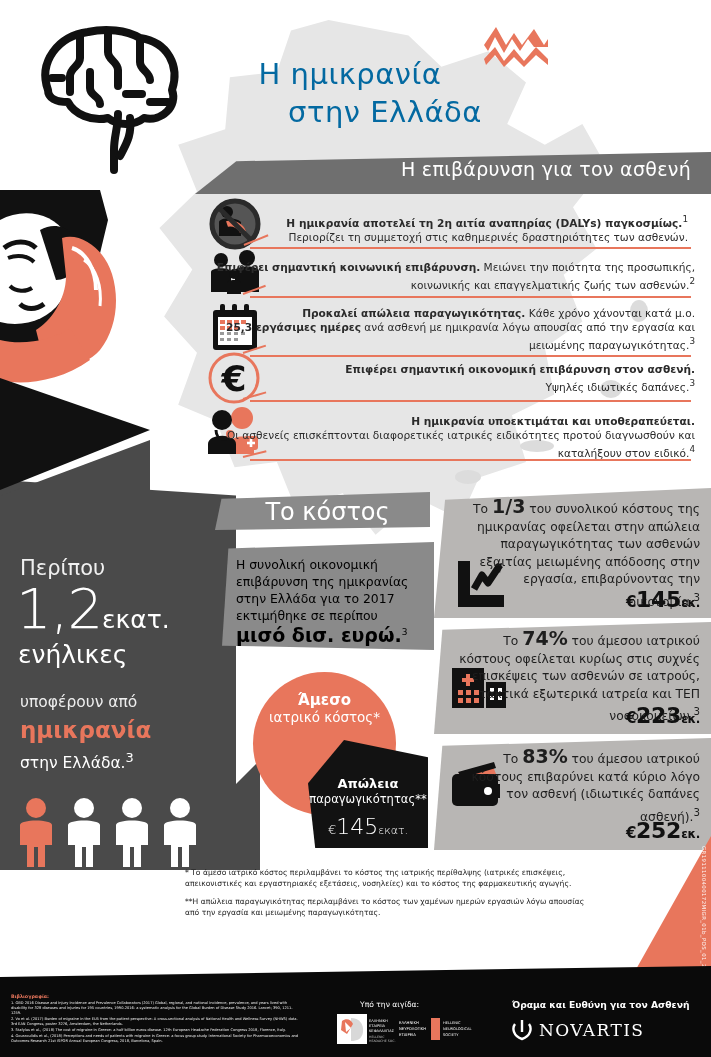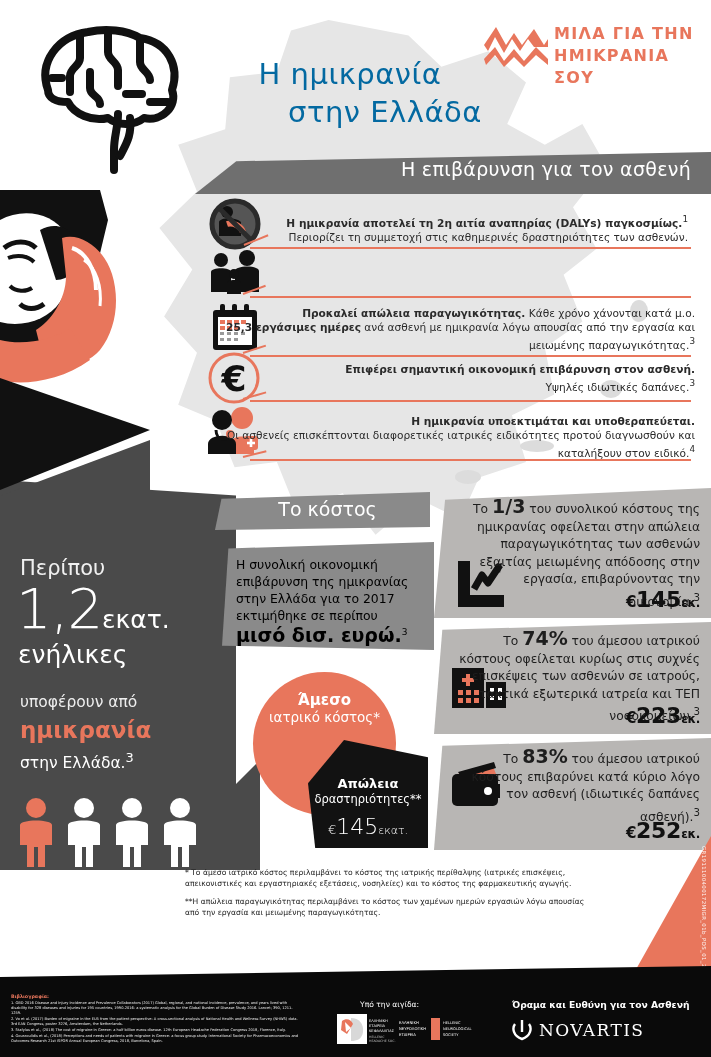--- a/index.html
+++ b/index.html
@@ -61,21 +61,21 @@
   .bignum small{font-size:25px;font-weight:400;letter-spacing:0;}
   .adults{position:absolute;left:18px;top:640px;color:#ffffff;font-size:25px;}
   .suffer{position:absolute;left:20px;top:690px;color:#eeeeee;font-size:15.5px;line-height:25px;}
   .suffer .hi{display:block;color:#e8765c;font-size:23px;font-weight:bold;line-height:30px;}
   .suffer .l3{display:block;color:#ffffff;font-size:15.5px;}
   .people{position:absolute;left:14px;top:795px;width:200px;height:72px;}
 
   .cost-banner{position:absolute;left:215px;top:492px;width:215px;height:38px;background:#8a8a8a;
     clip-path:polygon(3% 18%,100% 0%,100% 92%,0% 100%);}
   .cost-banner-txt{position:absolute;left:230px;top:498px;width:195px;text-align:center;
-    color:#ffffff;font-size:19px;}
+    color:#ffffff;font-size:24px;}
 
   .cost-card{position:absolute;left:222px;top:542px;width:212px;height:108px;background:#8a8a8a;
     clip-path:polygon(3% 6%,100% 0%,100% 100%,0% 96%);}
   .cost-card-txt{position:absolute;left:236px;top:556px;width:190px;color:#000000;font-size:12.4px;
     line-height:17px;}
   .cost-card-txt .big{display:block;font-size:19px;font-weight:bold;}
   .cost-card-txt .big sup{font-size:9px;font-weight:normal;}
 
   .circ-orange{position:absolute;left:253px;top:672px;width:143px;height:143px;border-radius:50%;
     background:#e8765c;}
@@ -149,24 +149,20 @@
   <div class="title">
     <span>Η ημικρανία</span>
     <span class="l2">στην Ελλάδα</span>
   </div>
 
   <div class="logo">
     <svg class="logo-mark" viewBox="0 0 68 44">
       <path d="M2 20 L14 2 L24 20 L32 8 L40 20 L52 4 L62 20 L66 14 L66 22 L52 22 L46 14 L38 26 L30 14 L22 28 L13 12 L6 26 Z" fill="#e8765c"></path>
       <path d="M2 34 L13 22 L22 36 L32 24 L42 36 L54 22 L66 34 L66 40 L54 30 L42 42 L32 32 L22 42 L13 30 L4 40 Z" fill="#e8765c"></path>
     </svg>
-    <div class="logo-text">
-      <div>ΜΙΛΑ ΓΙΑ ΤΗΝ</div>
-      <div>ΗΜΙΚΡΑΝΙΑ ΣΟΥ</div>
-    </div>
   </div>
 
   <svg class="brain" viewBox="0 0 168 160">
     <g fill="none" stroke="#111" stroke-width="8" stroke-linejoin="round" stroke-linecap="round">
       <path d="M26 72 C16 44 36 18 66 14 C84 10 104 12 118 20 C146 24 158 48 150 72 C156 88 140 104 122 100 C112 108 96 108 86 100 C70 104 52 96 46 84 C34 84 26 80 26 72 Z" fill="#fff"></path>
       <path d="M58 18 L58 40 C58 48 48 50 48 58 L48 74"></path>
       <path d="M86 14 L86 34 C86 42 96 44 96 52 L96 68"></path>
       <path d="M118 22 L118 44 C118 52 128 54 128 62"></path>
       <path d="M68 54 L68 70 C68 78 78 78 78 86"></path>
       <path d="M104 76 L120 76"></path>
@@ -213,20 +209,23 @@
   <div class="lead" style="left:244px;top:244px;width:26px;transform:rotate(-22deg);"></div>
 
   <svg class="burden-icon" style="left:207px;top:248px;" viewBox="0 0 56 56">
     <circle cx="14" cy="12" r="7" fill="#111"></circle>
       <path d="M4 24 C4 19 24 19 24 24 L24 44 L4 44 Z" fill="#111"></path>
     <circle cx="40" cy="10" r="8" fill="#111"></circle>
       <path d="M28 23 C28 17 52 17 52 23 L52 44 L28 44 Z" fill="#111"></path>
     <circle cx="27" cy="26" r="5" fill="#111"></circle>
       <path d="M20 35 C20 31 34 31 34 35 L34 46 L20 46 Z" fill="#111"></path>
   </svg>
+  <div class="burden-row" style="left:195px;top:260px;">
+    <b>Επιφέρει σημαντική κοινωνική επιβάρυνση.</b><span> Μειώνει την ποιότητα της προσωπικής, κοινωνικής και επαγγελματικής ζωής των ασθενών.</span><sup>2</sup>
+  </div>
   <div class="sep" style="left:250px;top:296px;width:441px;"></div>
   <div class="lead" style="left:0px;top:288px;width:42px;transform:rotate(-6deg);"></div>
   <div class="lead" style="left:243px;top:293px;width:24px;transform:rotate(-20deg);"></div>
 
   <svg class="burden-icon" style="left:207px;top:300px;" viewBox="0 0 56 56">
     <rect x="6" y="10" width="44" height="40" rx="3" fill="#111"></rect>
     <rect x="11" y="17" width="34" height="28" fill="#fff"></rect>
     <g fill="#e8765c">
         <rect x="13" y="20" width="5" height="4"></rect>
         <rect x="20" y="20" width="5" height="4"></rect>
@@ -330,21 +329,21 @@
   </div>
 
   <div class="circ-orange"></div>
   <div class="circ-black"></div>
   <div class="circ-o-txt">
     <span class="t1">Άμεσο</span><br>
     <span>ιατρικό κόστος*</span>
   </div>
   <div class="circ-b-txt">
     <span class="t1">Απώλεια</span><br>
-    <span>δραστηριότητες**</span>
+    <span>παραγωγικότητας**</span>
     <span class="amt"><span class="eu">€</span><span>145</span><small>εκατ.</small></span>
   </div>
 
   <div class="rcard" style="top:488px;height:130px;clip-path:polygon(4% 9%,100% 0%,100% 100%,0% 100%);"></div>
   <svg class="ricon" style="left:452px;top:555px;" viewBox="0 0 58 58">
     <path d="M6 6 L18 6 L18 40 L52 40 L52 52 L6 52 Z" fill="#111"></path>
     <path d="M22 34 L30 20 L36 28 L48 10" stroke="#111" stroke-width="7" fill="none" stroke-linejoin="round"></path>
     <path d="M42 10 L50 8 L48 18" fill="#111"></path>
   </svg>
   <div class="rcard-txt" style="left:452px;top:498px;width:248px;">

